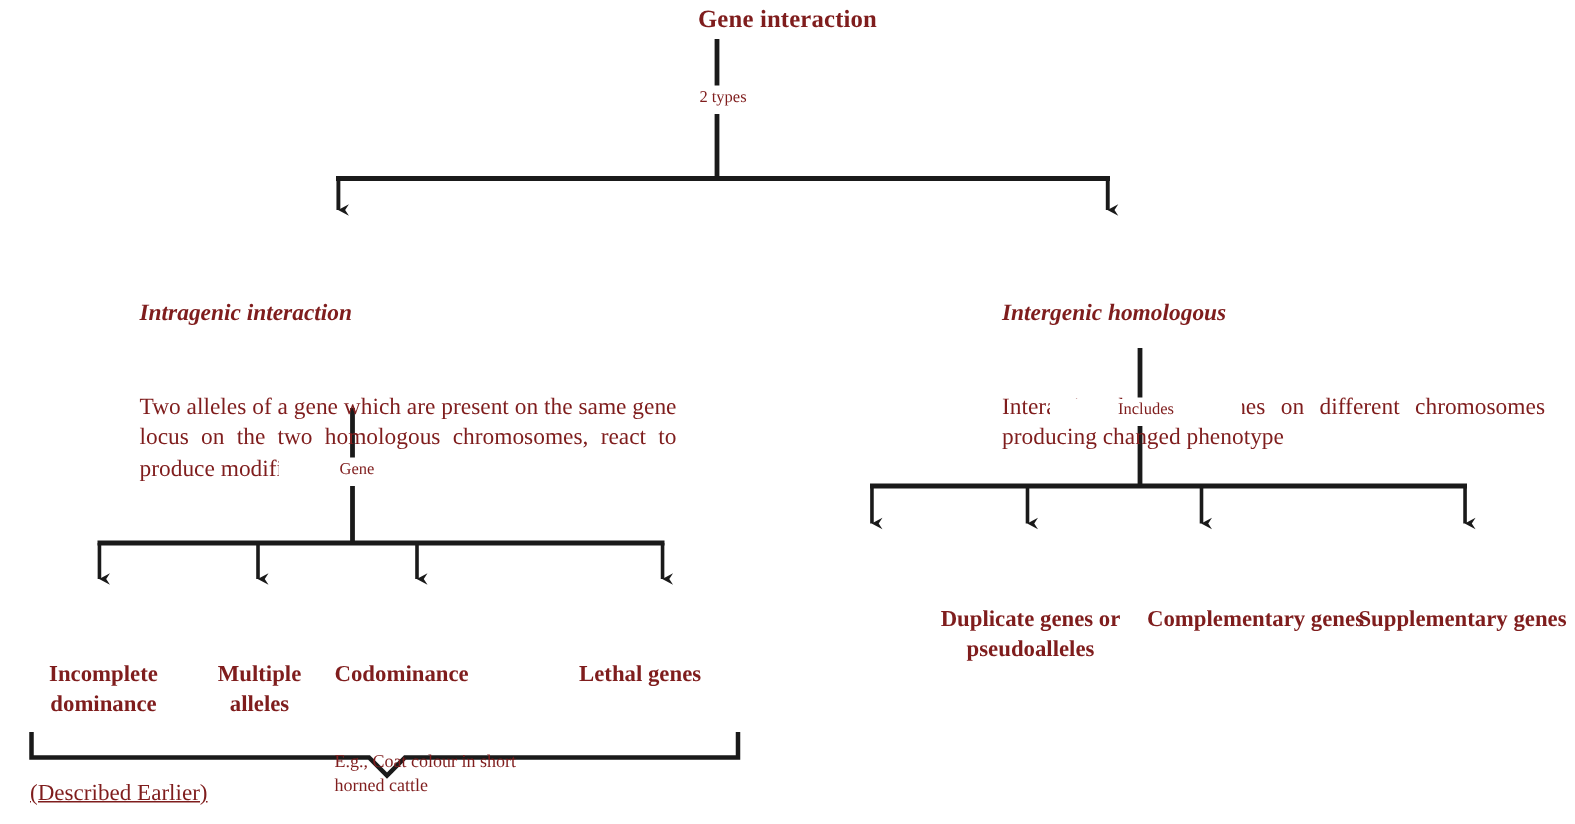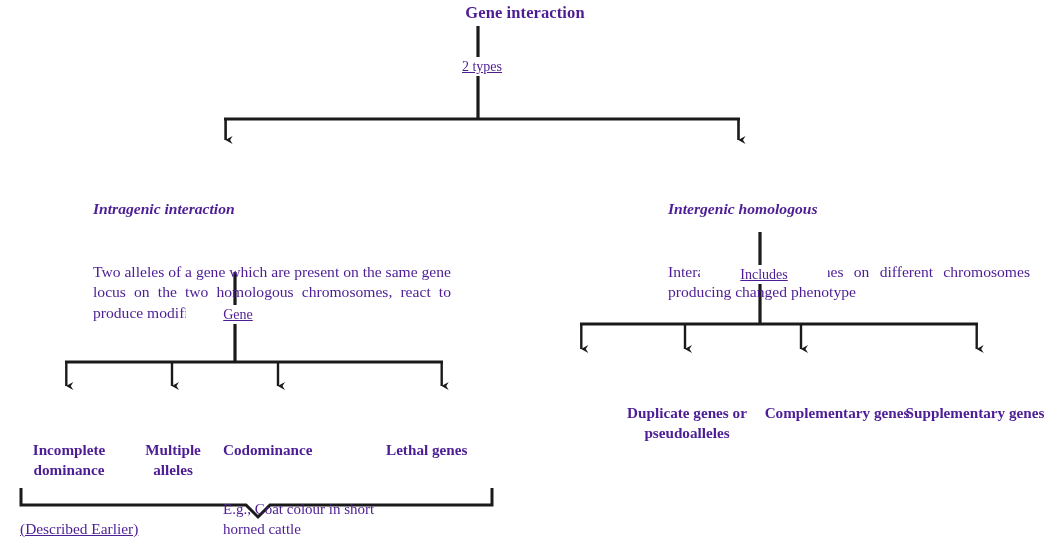--- a/index.html
+++ b/index.html
@@ -19,43 +19,42 @@
   #lines {
     position: absolute;
     left: 0; top: 0;
     width: 1050px;
     height: 549px;
     pointer-events: none;
   }
   .txt {
     position: absolute;
     font-family: "Liberation Serif", "DejaVu Serif", serif;
-    color: #4c1d95;
+    color: #7f1d1d;
     line-height: 1.32;
     white-space: pre-wrap;
   }
 
   
   .root-title {
     left: 0;
     top: 2px;
     width: 1050px;
     text-align: center;
     font-size: 16.5px;
     font-weight: bold;
     letter-spacing: 0.1px;
   }
 
   
   .edge-label {
-    font-size: 14px;
+    font-size: 11px;
     text-align: center;
     background: #ffffff;
     padding: 0 4px;
-    text-decoration: underline;
   }
   .lbl-2types {
     left: 412px;
     top: 58px;
     width: 132px;
   }
   .lbl-types {
     left: 186px;
     top: 306px;
     width: 96px;
@@ -98,21 +97,21 @@
   .leaf {
     font-size: 15.2px;
   }
   .leaf .leaf-title {
     display: block;
     font-weight: bold;
     font-size: 15.2px;
   }
   .leaf .leaf-sub {
     display: block;
-    font-size: 15px;
+    font-size: 12px;
   }
   .leaf-center {
     text-align: center;
   }
   .leaf-left {
     text-align: left;
   }
   #leaf-incomplete { left: 16px;  top: 400px; width: 106px; }
   #leaf-multiple   { left: 130px; top: 400px; width: 86px;  }
   #leaf-codominance{ left: 223px; top: 400px; width: 152px; }

